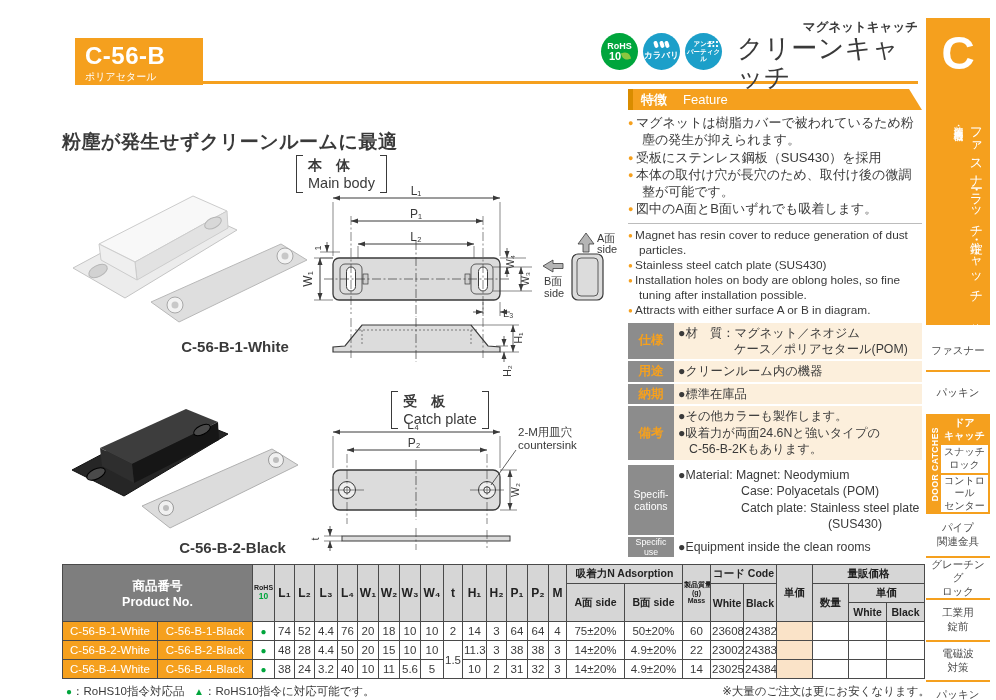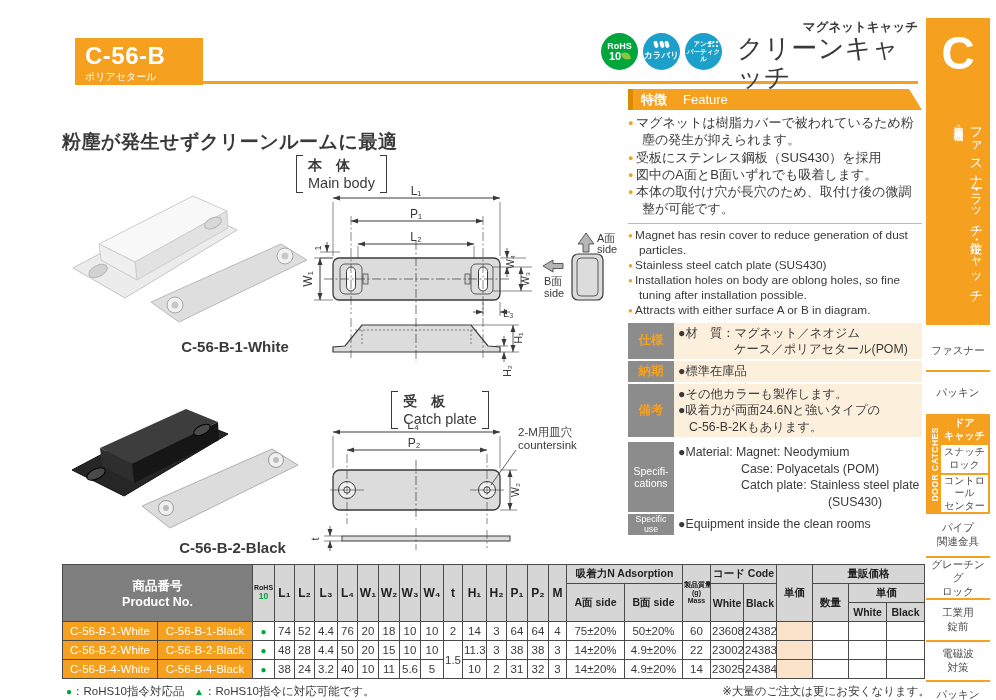--- a/index.html
+++ b/index.html
@@ -344,38 +344,44 @@
 
 
 <div class="abs" id="right-col" data-name="feature-column">
   <div class="feature-head" data-name="feature-header">
     <span class="fjp" data-name="feature-label-jp">特徴</span>
     <span class="fen" data-name="feature-label-en">Feature</span>
   </div>
   <div class="bullets-jp" data-name="feature-bullets-jp">
     <div>マグネットは樹脂カバーで被われているため粉塵の発生が抑えられます。</div>
     <div>受板にステンレス鋼板（SUS430）を採用</div>
+    <div>本体の取付け穴が長穴のため、取付け後の微調整が可能です。</div>
     <div>図中のA面とB面いずれでも吸着します。</div>
-    <div>本体の取付け穴が長穴のため、取付け後の微調整が可能です。</div>
   </div>
   <hr class="bullet-divider" data-name="divider">
   <div class="bullets-en" data-name="feature-bullets-en">
     <div>Magnet has resin cover to reduce generation of dust particles.</div>
     <div>Stainless steel catch plate (SUS430)</div>
     <div>Installation holes on body are oblong holes, so fine tuning after installation possible.</div>
     <div>Attracts with either surface A or B in diagram.</div>
   </div>
 
   <div class="spec-block" data-name="spec-table-jp">
     <div class="srow" data-name="spec-row-shiyo">
       <div class="slabel">仕様</div>
       <div class="scontent">
         <div>●材　質：マグネット／ネオジム</div>
         <div>ケース／ポリアセタール(POM)</div>
       </div>
+    </div>
+    <div class="srow" data-name="spec-row-yoto">
+      <div class="slabel">用途</div>
+      <div class="scontent">
+          <div>●クリーンルーム内の機器</div>
+        </div>
     </div>
     <div class="srow" data-name="spec-row-noki">
       <div class="slabel">納期</div>
       <div class="scontent">
           <div>●標準在庫品</div>
         </div>
     </div>
     <div class="srow" data-name="spec-row-biko">
       <div class="slabel">備考</div>
       <div class="scontent">

